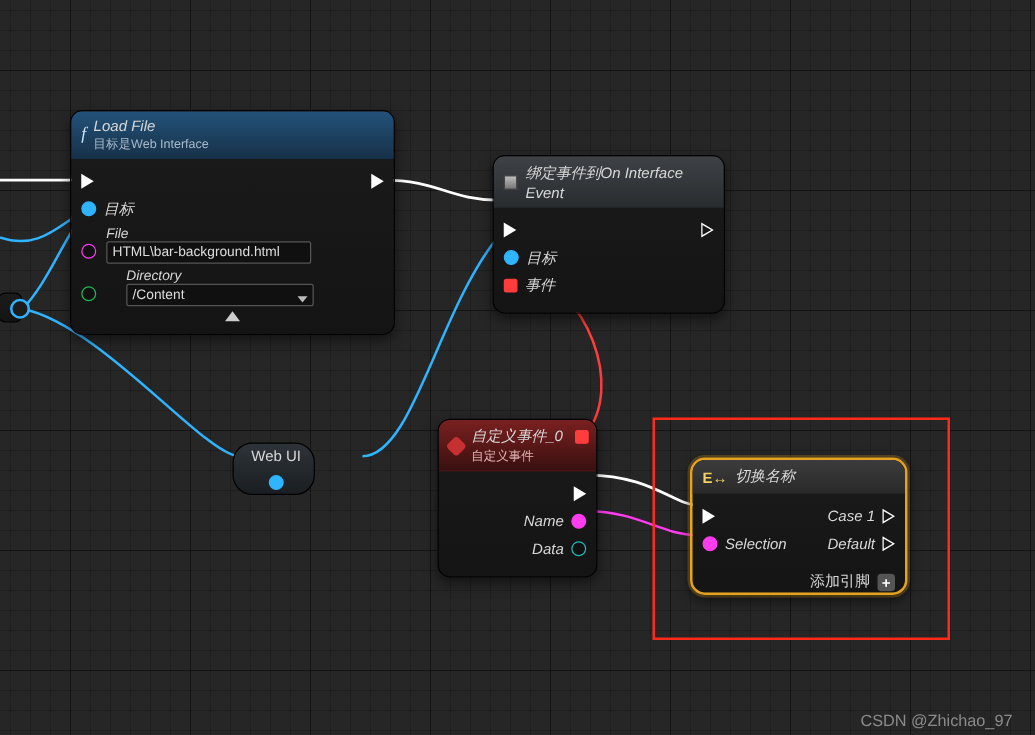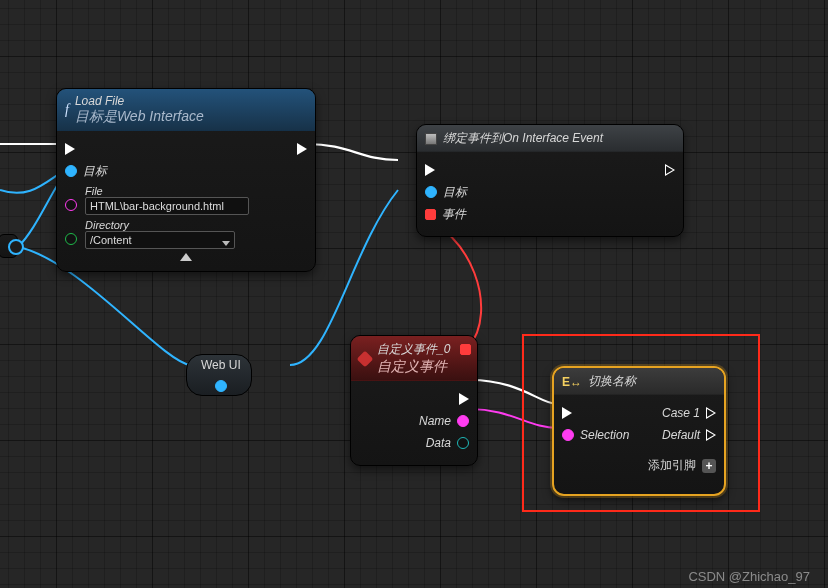--- a/index.html
+++ b/index.html
@@ -26,21 +26,21 @@
     border: 1px solid #000;
     border-radius: 10px;
     box-shadow: 0 4px 10px rgba(0,0,0,0.5);
     overflow: hidden;
   }
   .node .title {
     padding: 5px 8px 4px 8px;
     border-bottom: 1px solid rgba(0,0,0,0.4);
     display: flex; align-items: center; gap: 6px;
   }
-  .node .subtitle { font-size: 14px; font-style: italic; color: #b8c6d8; opacity:0.9; }
+  .node .subtitle { font-size: 10px; color: #b8c6d8; opacity:0.9; }
   .title-blue { background: linear-gradient(#23527a,#173249); }
   .title-grey { background: linear-gradient(#3e4246,#2a2d30); }
   .title-red  { background: linear-gradient(#7a2020,#3a1010); }
   .node .body { padding: 6px 8px 10px 8px; }
   .row { display:flex; align-items:center; gap:6px; min-height:20px; margin:2px 0; }
   .row.right { justify-content:flex-end; }
   .row.split { justify-content:space-between; }
   .pin { width:12px; height:12px; display:inline-block; border-radius:50%; border:1.5px solid; background:#111; flex:none; }
   .pin.obj  { border-color:#2fb4ff; }
   .pin.obj.filled { background:#2fb4ff; }
@@ -82,21 +82,21 @@
     background:#1c1c1c; border:2px solid (#2fb4ff);
   }
   .knot.obj { border:2px solid #2fb4ff; }
   .webui-pill {
     position:absolute; background:linear-gradient(#2d3338,#1a1e22);
     border:1px solid #000; border-radius:16px; padding:3px 10px 3px 14px;
     display:flex; align-items:center; gap:8px; color:#d8d8d8; font-size:12px;
   }
   .switch-node { border:2px solid #e6a321; border-radius:12px; box-shadow:0 0 0 2px rgba(230,163,33,0.25), 0 4px 10px rgba(0,0,0,0.6); }
   .switch-node .title { background:linear-gradient(#3c3c3c,#2a2a2a); }
-  .add-pin { display:flex; align-items:center; justify-content:flex-end; gap:6px; padding:0 8px 20px; font-size:12px; }
+  .add-pin { display:flex; align-items:center; justify-content:flex-end; gap:6px; padding:0 8px 0; font-size:12px; }
   .add-plus { width:14px;height:14px;border-radius:3px;background:#555; color:#fff; display:flex;align-items:center;justify-content:center;font-weight:bold;font-size:12px;}
   .red-box { position:absolute; border:2px solid #ff2a1a; }
   .watermark { position:absolute; right:18px; bottom:4px; font-size:13px; color:rgba(220,220,220,0.55); }
   .ghost-node { position:absolute; width:20px; height:24px; border-radius:6px;
     background:linear-gradient(#1b1b1b,#141414); border:1px solid #000; }
 </style>
 </head>
 <body>
 
 <svg class="wires">
@@ -140,35 +140,35 @@
       <span class="pin obj filled"></span>
       <span class="label">目标</span>
     </div>
     <div class="row" style="gap:8px; align-items:flex-start; margin-top:4px;">
       <span class="pin str" style="margin-top:14px;"></span>
       <div>
         <div class="label" style="font-size:11px;">File</div>
         <input class="input-box" value="HTML\bar-background.html" style="">
       </div>
     </div>
-    <div class="row" style="gap:8px; align-items:flex-start; margin-top:4px;">
+    <div class="row" style="gap:24px; align-items:flex-start; margin-top:4px;">
       <span class="pin wild" style="margin-top:14px; border-color:#1fb84a;"></span>
       <div>
         <div class="label" style="font-size:11px;">Directory</div>
         <div class="dropdown">
           <span>/Content</span>
           <span class="caret"></span>
         </div>
       </div>
     </div>
     <div class="tri-up"></div>
   </div>
 </div>
 
-<div class="node" style="left:416px; top:124px; width:268px;">
+<div class="node" style="left:394px; top:124px; width:186px;">
   <div class="title title-grey">
     <span class="cube-icon"></span>
     <span class="label">绑定事件到On Interface Event</span>
   </div>
   <div class="body">
     <div class="row split">
       <span class="exec"></span>
       <span class="exec hollow"></span>
     </div>
     <div class="row">

